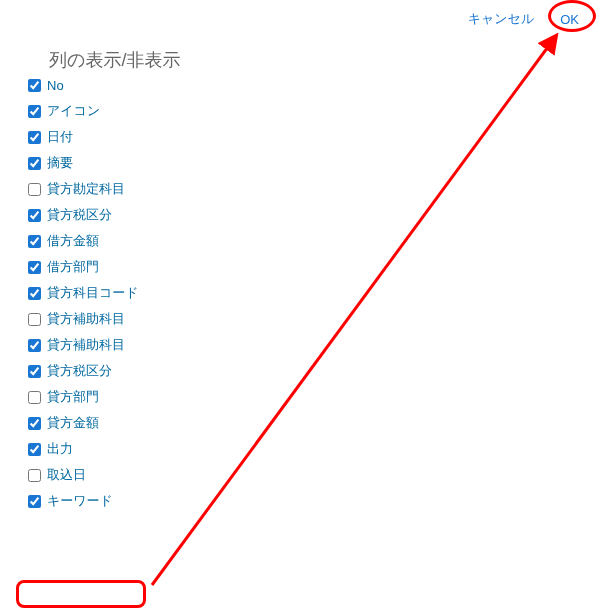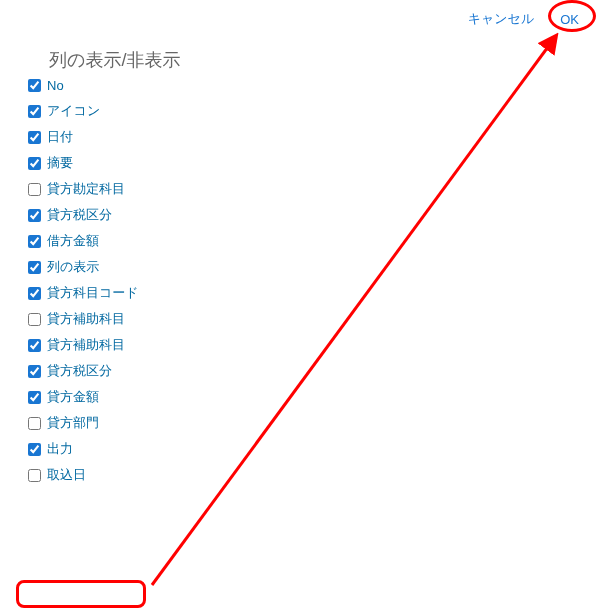--- a/index.html
+++ b/index.html
@@ -118,53 +118,57 @@
     <div class="column-item">
       <input type="checkbox" id="col-cb-7" checked="" style="">
       <label for="col-cb-7">貸方税区分</label>
     </div>
     <div class="column-item">
       <input type="checkbox" id="col-cb-8" checked="" style="">
       <label for="col-cb-8">借方金額</label>
     </div>
     <div class="column-item">
       <input type="checkbox" id="col-cb-10" checked="" style="">
-      <label for="col-cb-10">列の表示</label>
+      <label for="col-cb-10">借方部門</label>
     </div>
     <div class="column-item">
       <input type="checkbox" id="col-cb-11" checked="" style="">
       <label for="col-cb-11">貸方科目コード</label>
     </div>
     <div class="column-item">
       <input type="checkbox" id="col-cb-12" style="">
       <label for="col-cb-12">貸方補助科目</label>
     </div>
     <div class="column-item">
       <input type="checkbox" id="col-cb-13" checked="" style="">
       <label for="col-cb-13">貸方補助科目</label>
     </div>
     <div class="column-item">
       <input type="checkbox" id="col-cb-14" checked="" style="">
       <label for="col-cb-14">貸方税区分</label>
     </div>
     <div class="column-item">
+      <input type="checkbox" id="col-cb-15" style="">
+      <label for="col-cb-15">貸方部門</label>
+    </div>
+    <div class="column-item">
       <input type="checkbox" id="col-cb-16" checked="" style="">
       <label for="col-cb-16">貸方金額</label>
-    </div>
-    <div class="column-item">
-      <input type="checkbox" id="col-cb-15" style="">
-      <label for="col-cb-15">貸方部門</label>
     </div>
     <div class="column-item">
       <input type="checkbox" id="col-cb-17" checked="" style="">
       <label for="col-cb-17">出力</label>
     </div>
     <div class="column-item">
       <input type="checkbox" id="col-cb-18" style="">
       <label for="col-cb-18">取込日</label>
+    </div>
+    <div class="column-item">
+      <input type="checkbox" id="col-cb-19" checked="" style="">
+      <label for="col-cb-19">キーワード</label>
     </div>
   </div>
 
 <div class="anno-circle" style="top:0px; left:548px; width:48px; height:32px;"></div>
 <div class="anno-rect" style="top:580px; left:16px; width:130px; height:28px;"></div>
 <svg class="anno-svg">
   <defs>
     <marker id="ah" viewBox="0 0 10 10" refX="8" refY="5" markerWidth="7" markerHeight="7" orient="auto-start-reverse">
       <path d="M 0 0 L 10 5 L 0 10 z" fill="#ff0000"></path>
     </marker>

